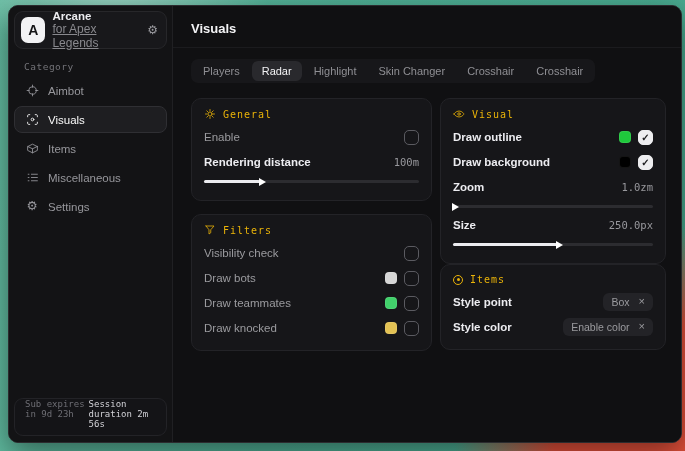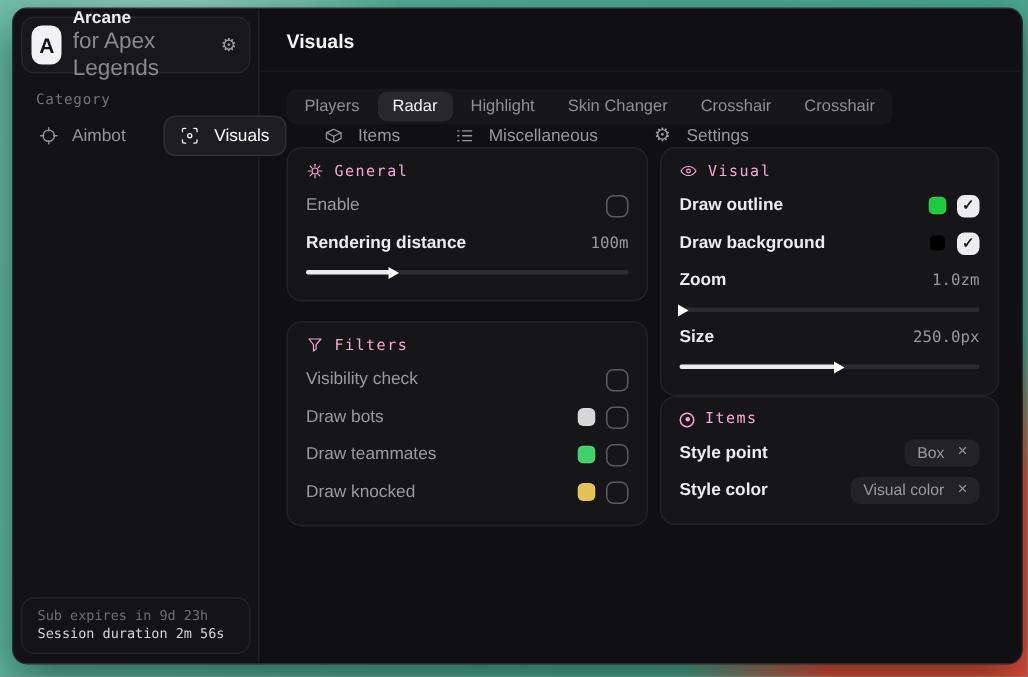--- a/index.html
+++ b/index.html
@@ -23,55 +23,55 @@
   .side-header{
     margin:5px; height:38px; background:#18181b; border:1px solid #27272a; border-radius:9px;
     display:flex; align-items:center; padding:0 8px 0 6px; gap:7px;
   }
   .logo{
     width:26px; height:26px; border-radius:7px; background:#f2f2f4; color:#141416;
     display:flex; align-items:center; justify-content:center; font-weight:bold; font-size:14px;
   }
   .app-titles{ display:flex; flex-direction:column; line-height:1.15; }
   .app-name{ font-size:11.5px; font-weight:bold; color:#ececef; }
-  .app-sub{ font-size:15px; color:#89898e; }
+  .app-sub{ font-size:12px; color:#89898e;text-decoration:underline; }
   .hdr-gear{ margin-left:auto; color:#9a9a9f; font-size:12px; cursor:pointer; }
   .cat-label{
     margin:12px 0 5px 15px; font-family:"DejaVu Sans Mono", monospace;
     font-size:9.5px; color:#737378; letter-spacing:.5px;
   }
-  .nav{ display:flex; flex-direction:row; gap:14px; padding:0 5px; }
+  .nav{ display:flex; flex-direction:column; gap:2px; padding:0 5px; }
   .nav-item{
     height:27px; display:flex; align-items:center; gap:9px; padding:0 10px;
     border:1px solid transparent; border-radius:8px; color:#97979c; font-size:11.5px; cursor:pointer;
   }
   .nav-item.active{ background:#1e1e21; border-color:#2f2f33; color:#fafafa; }
   .nav-ico{ width:14px; height:14px; display:flex; align-items:center; justify-content:center; }
   .nav-ico svg{ width:13px; height:13px; stroke:currentColor; fill:none; stroke-width:1.6; stroke-linecap:round; stroke-linejoin:round; }
   .gear-glyph{ font-size:12.5px; line-height:1; }
   .side-footer{
     position:absolute; left:5px; right:5px; bottom:6px; height:38px;
     border:1px solid #232327; border-radius:9px; background:#141417;
-    display:flex; flex-direction:column; justify-content:center; gap:2px; padding:0 10px;
+    display:flex; flex-direction:row; justify-content:center; gap:2px; padding:0 10px;
     font-family:"DejaVu Sans Mono", monospace;
   }
   .foot-line1{ font-size:9px; color:#6e6e74; }
   .foot-line2{ font-size:9px; color:#d3d3d8; }
   
   .main{ flex:1; display:flex; flex-direction:column; background:#101012; }
   .main-header{ padding:13px 18px 10px; border-bottom:1px solid #1b1b1e; }
   .page-title{ font-size:13px; font-weight:bold; color:#f3f3f5; }
   .tabs{ margin:11px 18px 0; display:inline-flex; align-self:flex-start; background:#17171a; border-radius:7px; padding:2px; gap:2px; }
   .tab{ padding:4px 10px; font-size:11px; color:#8f8f94; border-radius:6px; cursor:pointer; white-space:nowrap; }
   .tab.active{ background:#29292d; color:#f2f2f4; }
   .content{ display:flex; gap:8px; padding:15px 13px 0 18px; align-items:flex-start; }
   .col-left{ width:241px; display:flex; flex-direction:column; gap:13px; }
   .col-right{ width:226px; display:flex; flex-direction:column; }
   .card{ background:#161619; border:1px solid #232327; border-radius:10px; padding:9px 12px 11px; }
-  .card-head{ display:flex; align-items:center; gap:7px; margin-bottom:6px; color:#f9a8d4; }
+  .card-head{ display:flex; align-items:center; gap:7px; margin-bottom:6px; color:#eab308; }
   .card-title{ font-family:"DejaVu Sans Mono", monospace; font-size:10px; letter-spacing:1px; }
   .card-head svg{ width:12px; height:12px; stroke:currentColor; fill:none; stroke-width:1.6; stroke-linecap:round; stroke-linejoin:round; }
   .row{ display:flex; align-items:center; min-height:22px; margin-top:3px; }
   .row-label{ font-size:11.5px; color:#9b9b9f; }
   .row-label.bright{ color:#ececf0; font-weight:bold; }
   .row-right{ margin-left:auto; display:flex; align-items:center; gap:7px; }
   .row-value{ font-family:"DejaVu Sans Mono", monospace; font-size:10.5px; color:#98989d; }
   .checkbox{
     width:15px; height:15px; border-radius:5px; border:1.5px solid #5b5b61; background:transparent; cursor:pointer;
     display:flex; align-items:center; justify-content:center;
@@ -318,21 +318,21 @@
               <span class="chip">
                 <span>Box</span>
                 <span class="chip-x">×</span>
               </span>
             </span>
           </div>
           <div class="row">
             <span class="row-label bright">Style color</span>
             <span class="row-right">
               <span class="chip">
-                <span>Visual color</span>
+                <span>Enable color</span>
                 <span class="chip-x">×</span>
               </span>
             </span>
           </div>
         </div>
 
       </div>
     </div>
   </div>
 </div>

